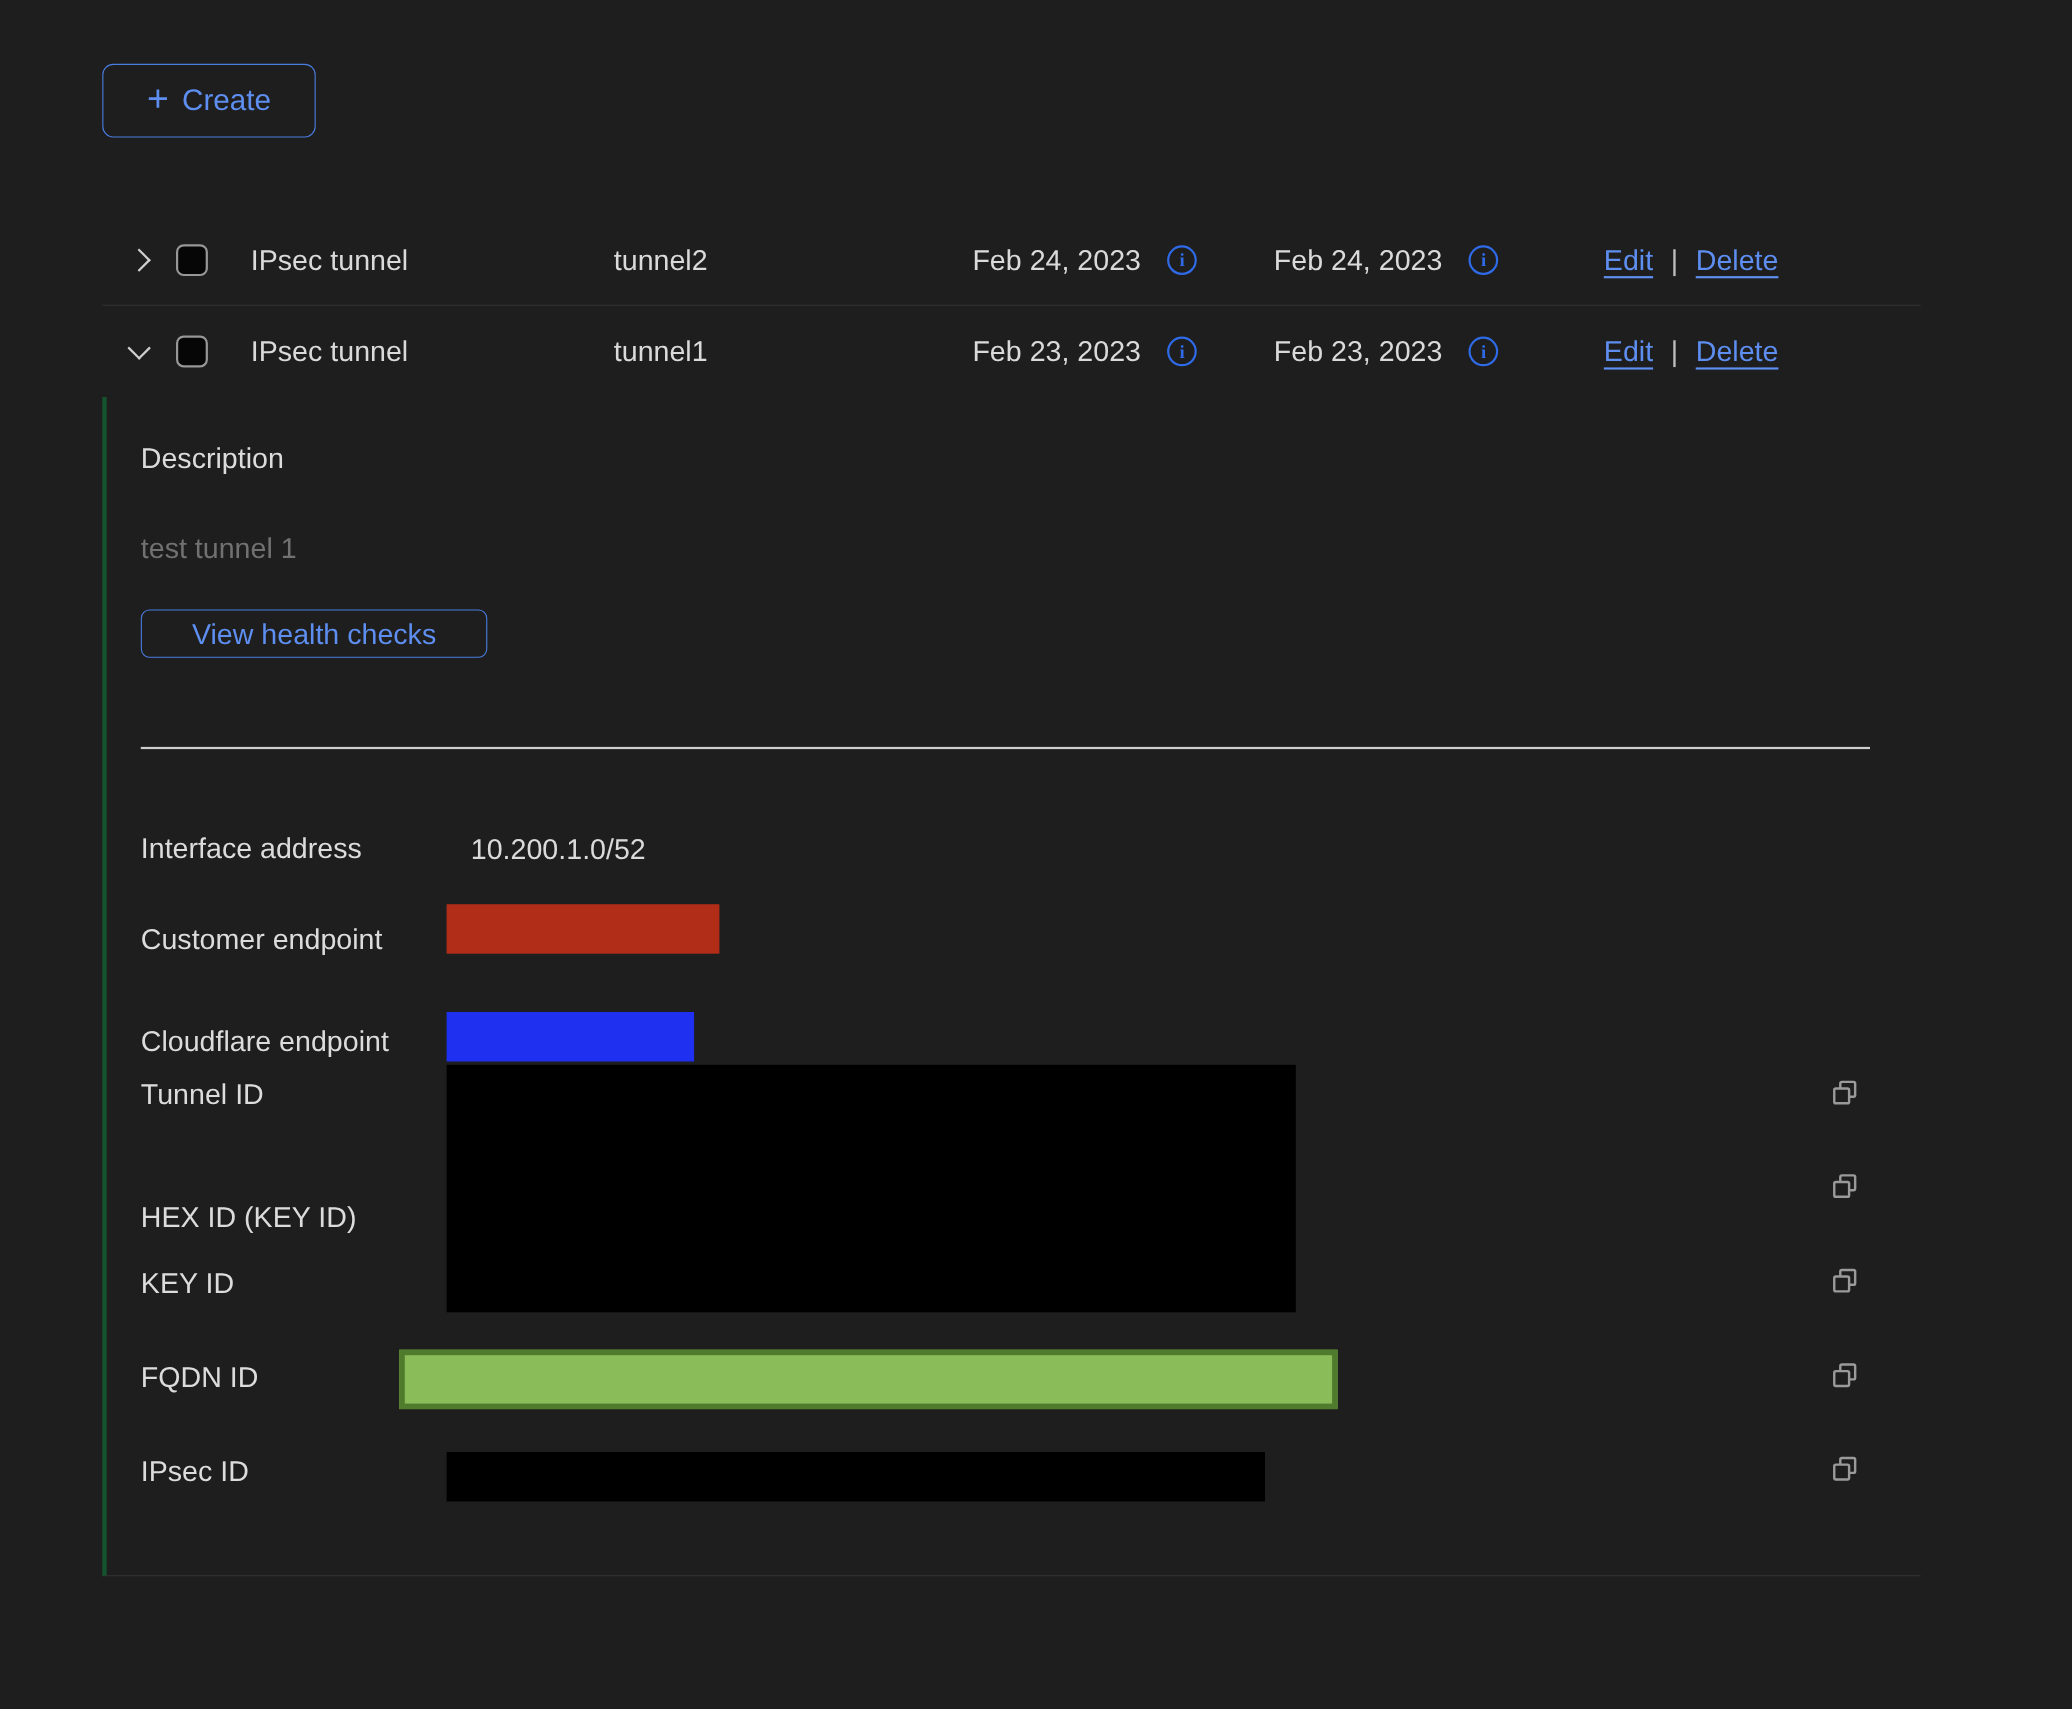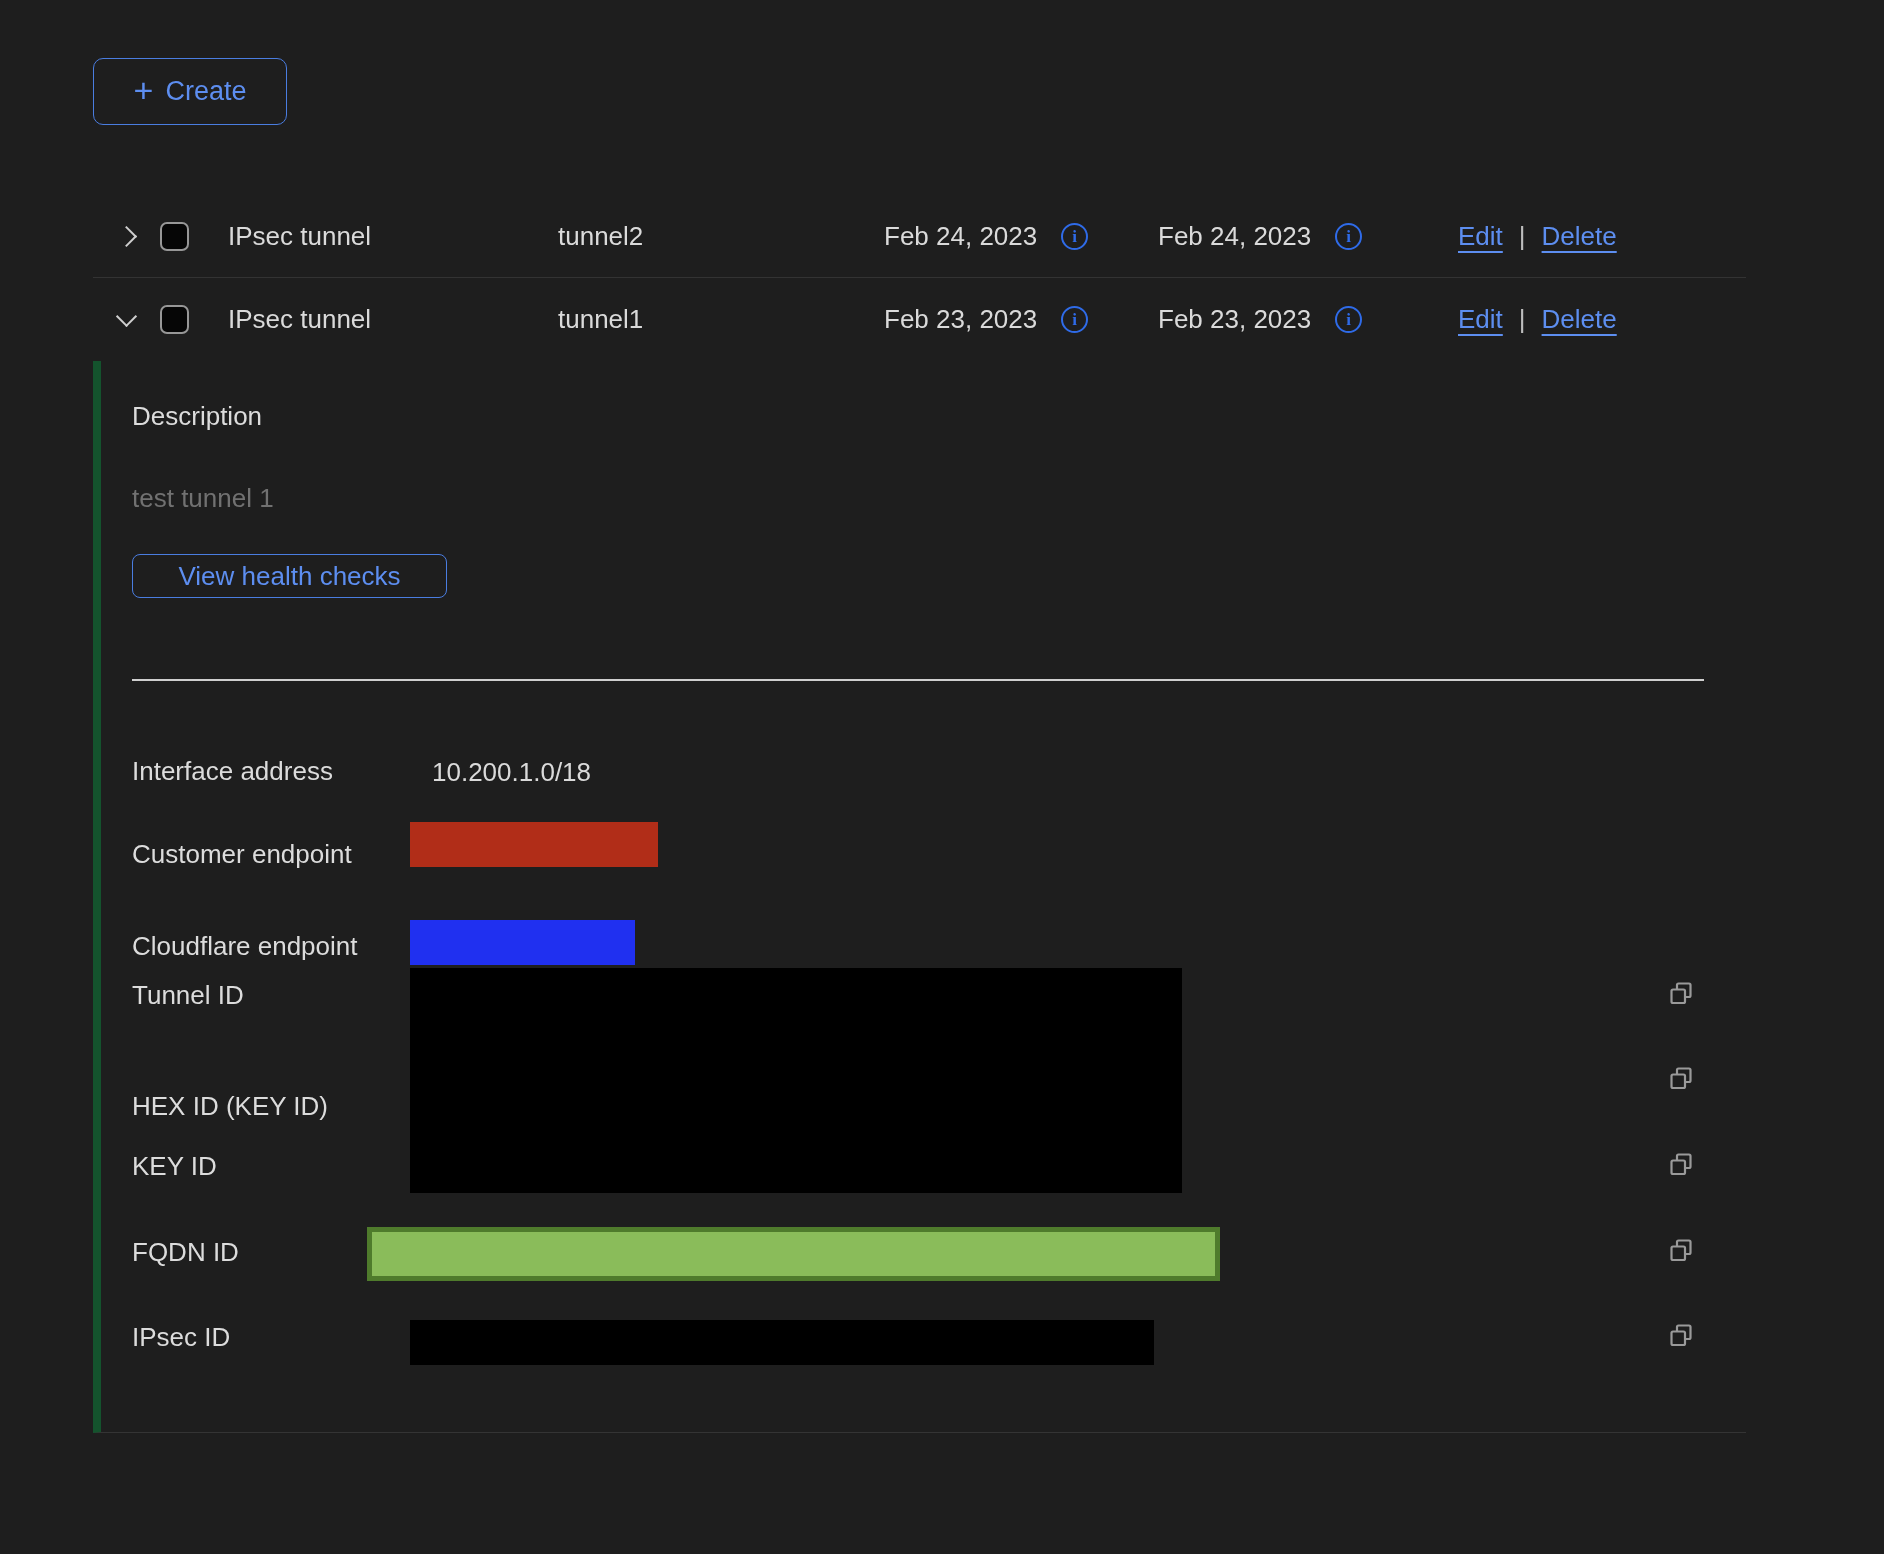--- a/index.html
+++ b/index.html
@@ -48,21 +48,21 @@
     color: #2f6be8; font-size: 17px; line-height: 1;
     display: inline-grid; place-items: center; margin-left: 24px; cursor: pointer;
     flex: none;
   }
   .info-icon::after { content: "i"; font-family: "Liberation Serif", serif; font-weight: 700; }
   .link { color: #5d8ef0; text-decoration: underline; text-underline-offset: 6px; cursor: pointer; font-size: 26px; }
   .action-sep { color: #bdbdbd; margin: 0 16px; font-size: 26px; }
   
   .panel {
     position: relative; height: 1072px;
-    border-left: 8px solid #14532d; border-bottom: 1px solid #343434;
+    border-left: 4px solid #14532d; border-bottom: 1px solid #343434;
   }
   .panel .lbl { position: absolute; left: 31px; font-size: 26px; color: #dcdcdc; line-height: 1.1; white-space: nowrap; }
   .desc-title { color: #e9e9e9; font-weight: 500; }
   .desc-value { color: #717171 !important; }
   .health-btn {
     position: absolute; left: 31px; top: 193px; width: 315px; height: 44px;
     background: transparent; border: 1.5px solid #4a7de0; border-radius: 8px;
     color: #5d8ef0; font-size: 26px; font-family: inherit; cursor: pointer;
   }
   .panel-divider { position: absolute; left: 31px; top: 318px; width: 1572px; height: 2px; background: #cfcfcf; }
@@ -139,21 +139,21 @@
     <div class="panel">
 
       <div class="lbl desc-title" style="top:41px">Description</div>
       <div class="lbl desc-value" style="top:123px">test tunnel 1</div>
 
       <button class="health-btn">View health checks</button>
 
       <div class="panel-divider"></div>
 
       <div class="lbl" style="top:396px">Interface address</div>
-      <div class="iface-value">10.200.1.0/18</div>
+      <div class="iface-value">10.200.1.0/52</div>
 
       <div class="lbl" style="top:479px">Customer endpoint</div>
       <div class="redact redact-customer"></div>
 
       <div class="lbl" style="top:571px">Cloudflare endpoint</div>
       <div class="redact redact-cloudflare"></div>
 
       <div class="lbl" style="top:620px">Tunnel ID</div>
       <div class="lbl" style="top:731px">HEX ID (KEY ID)</div>
       <div class="lbl" style="top:791px">KEY ID</div>

